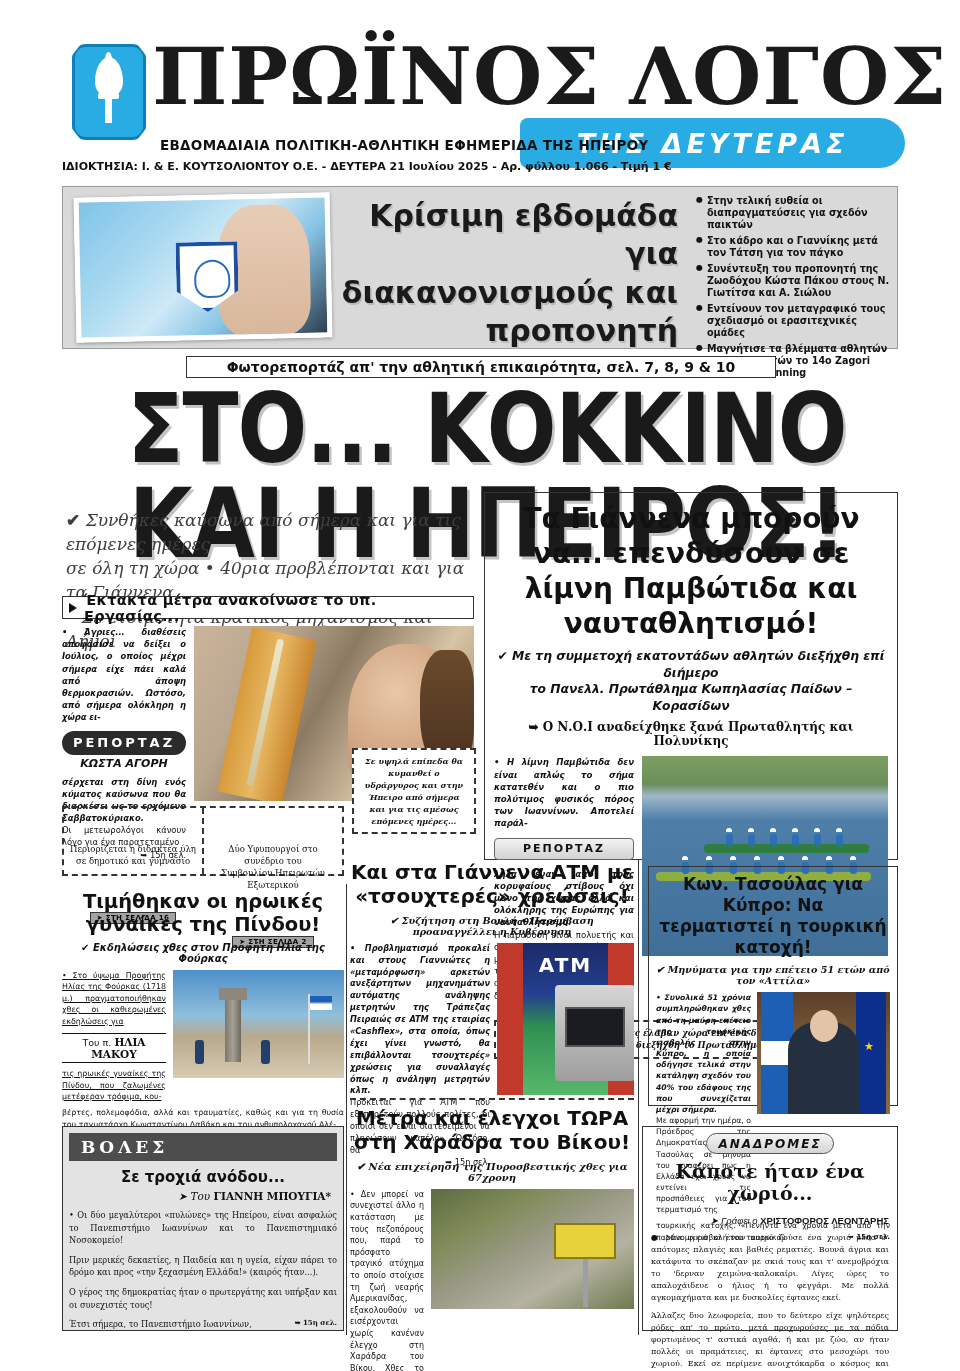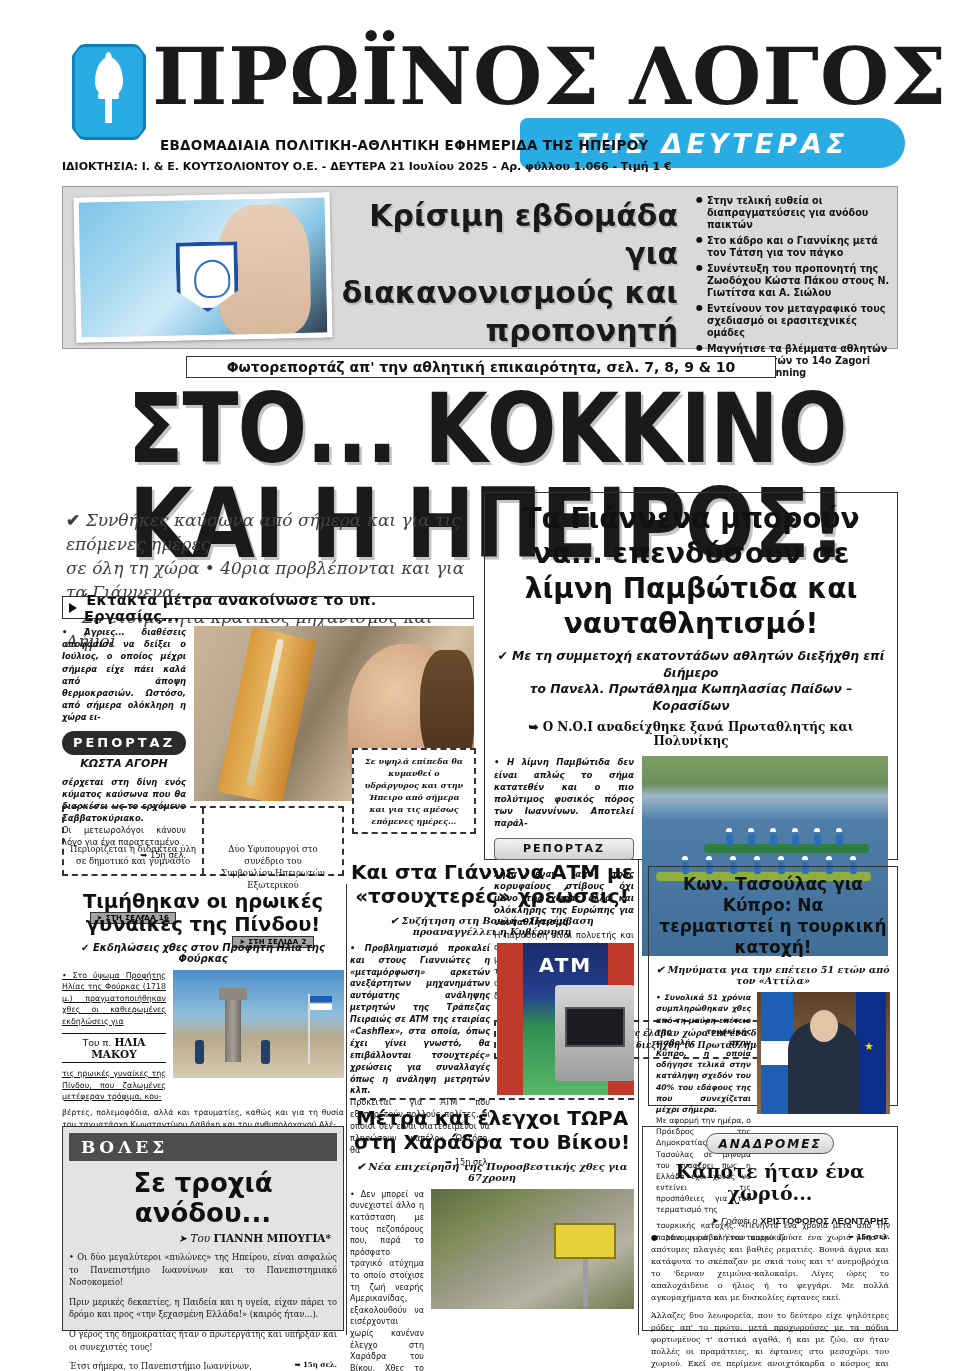--- a/index.html
+++ b/index.html
@@ -297,21 +297,21 @@
   .voles { position:absolute; left:62px; top:1126px; width:282px; height:205px;
            border:1px solid #333; background:#e3e3e3; padding:6px; }
   .voles-bar {
     height:28px; background:#4d4d4d; display:flex; align-items:center; padding-left:12px;
   }
   .voles-bar span{
     color:#fff; font-family:"DejaVu Serif", serif; font-weight:bold;
     font-size:17px; letter-spacing:4px;
   }
   .voles h3 {
-    margin-top:7px; text-align:center; font-size:26px; font-weight:bold; color:#111;
+    margin-top:7px; text-align:center; font-size:15px; font-weight:bold; color:#111;
   }
   .voles .by {
     margin-top:4px; text-align:right; font-size:10.5px; color:#111;
     font-family:"DejaVu Serif", serif; font-style:italic; padding-right:6px;
   }
   .voles .by b{ font-style:normal; }
   .voles p{
     margin-top:7px; font-family:"DejaVu Serif", serif; font-size:8.3px;
     line-height:1.52; text-align:justify; color:#111;
   }
@@ -465,21 +465,21 @@
     </div>
     <div class="banner-head">
       <h2>
         <span>Κρίσιμη εβδομάδα για</span><br>
         <span>διακανονισμούς και προπονητή</span>
       </h2>
       <div class="byline-top">➥ Γράφει ο ΘΑΝΑΣΗΣ Σ. ΜΥΡΙΟΥΝΗΣ</div>
     </div>
     <div class="banner-bullets">
       <ul>
-        <li>Στην τελική ευθεία οι διαπραγματεύσεις για ανόδου παικτών</li>
+        <li>Στην τελική ευθεία οι διαπραγματεύσεις για σχεδόν παικτών</li>
         <li>Στο κάδρο και ο Γιαννίκης μετά τον Τάτση για τον πάγκο</li>
         <li>Συνέντευξη του προπονητή της Ζωοδόχου Κώστα Πάκου στους Ν. Γιωτίτσα και Α. Σιώλου</li>
         <li>Εντείνουν τον μεταγραφικό τους σχεδιασμό οι ερασιτεχνικές ομάδες</li>
         <li>Μαγνήτισε τα βλέμματα αθλητών και επισκεπτών το 14ο Zagori Mountain Running</li>
       </ul>
     </div>
   </div>
 
   <div class="photo-strip">
     <span>Φωτορεπορτάζ απ' την αθλητική επικαιρότητα, σελ. 7, 8, 9 &amp; 10</span>

